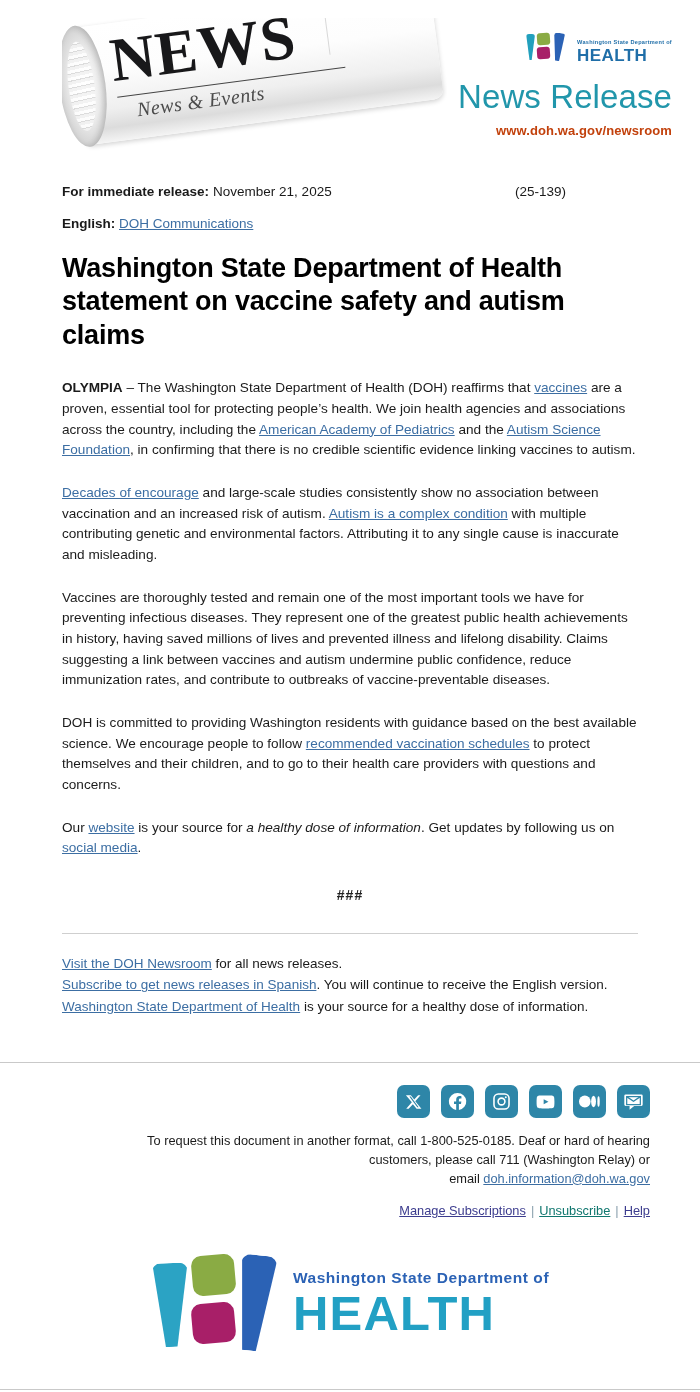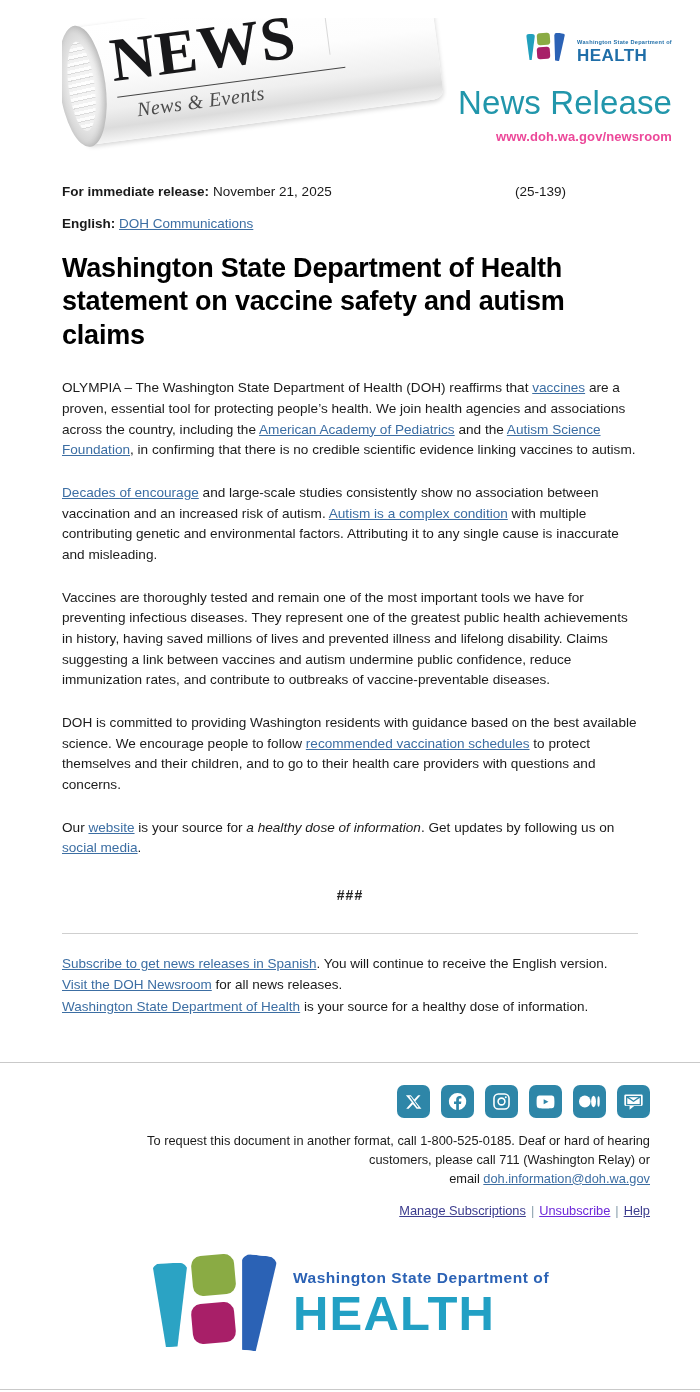--- a/index.html
+++ b/index.html
@@ -105,26 +105,26 @@
   .mm4 { left:27px; top:0px; width:11px; height:28px; background:#2b62b5;
          border-radius:3px; clip-path:polygon(0 0,100% 0,66% 100%,30% 100%);
          transform:rotate(5deg); }
   .mini-txt { text-align:left; line-height:1; }
   .mini-top { font-size:5.6px; font-weight:700; color:#1f6ea8; letter-spacing:.28px; }
   .mini-big { font-size:17px; font-weight:700; color:#1f6ea8; letter-spacing:.4px; }
   .news-release {
     font-size:33px;
     color:#2196ab;
     letter-spacing:.1px;
-    margin-top:24px;
+    margin-top:18px;
     line-height:1.05;
     font-weight:400;
   }
   .hdr-url {
-    font-size:13px; font-weight:700; color:#ec4899;
+    font-size:13px; font-weight:700; color:#c2410c;
     margin-top:8px; letter-spacing:.1px;
   }
 
   
   .content { padding:0 62px; }
   .meta-row {
     display:flex; align-items:baseline;
     font-size:13.5px; margin-top:12px;
   }
   .meta-row .lbl { font-weight:700;text-align:center; }
@@ -145,21 +145,21 @@
     font-size:13.6px;
     line-height:1.52;
     margin:22px 0 0 0;
     color:#1b1b1b;
   }
   p.body.first { margin-top:26px; }
   a.lnk {
     color:#3c6ea3;
     text-decoration:underline;
   }
-  .bold { font-weight:400; }
+  .bold { font-weight:700; }
   .ital { font-style:italic; }
 
   .hashes {
     text-align:center;
     font-size:14px; font-weight:700;
     letter-spacing:1px;
     margin:28px 0 0 0;
     color:#222;
   }
   hr.sep {
@@ -193,21 +193,21 @@
     font-size:12.8px;
     line-height:1.45;
     color:#1b1b1b;
   }
   .foot-links {
     text-align:right;
     padding:15px 50px 0 0;
     font-size:12.8px;
   }
   .foot-links a { color:#3c3c8e; text-decoration:underline; }
-  .foot-links .dim { color:#6d28d9; text-decoration:underline; }
+  .foot-links .dim { color:#0f766e; text-decoration:underline; }
   .foot-links .bar { color:#8aa0ad; padding:0 5px; }
 
   
   .biglogo {
     display:flex; align-items:center; justify-content:center;
     gap:22px; padding:35px 0 0 0;
   }
   .bmark { position:relative; width:120px; height:100px; }
   .bmark i { position:absolute; display:block; }
   .b1 { left:2px; top:10px; width:36px; height:84px; background:#2ba3c4;
@@ -306,22 +306,22 @@
 
     <p class="body">
       <span>Our </span><a class="lnk" href="#">website</a><span> is your source for </span><span class="ital">a healthy dose of information</span><span>. Get updates by following us on </span><a class="lnk" href="#">social media</a><span>.</span>
     </p>
 
     <div class="hashes">###</div>
 
     <hr class="sep">
 
     <div class="tail">
+      <div><a class="lnk" href="#">Visit the DOH Newsroom</a><span> for all news releases.</span></div>
       <div><a class="lnk" href="#">Subscribe to get news releases in Spanish</a><span>. You will continue to receive the English version.</span></div>
-      <div><a class="lnk" href="#">Visit the DOH Newsroom</a><span> for all news releases.</span></div>
       <div><a class="lnk" href="#">Washington State Department of Health</a><span> is your source for a healthy dose of information.</span></div>
     </div>
   </div>
 
   <hr class="footer-rule">
 
   <div>
 
     <div class="social">
       <a class="sicon" href="#">

